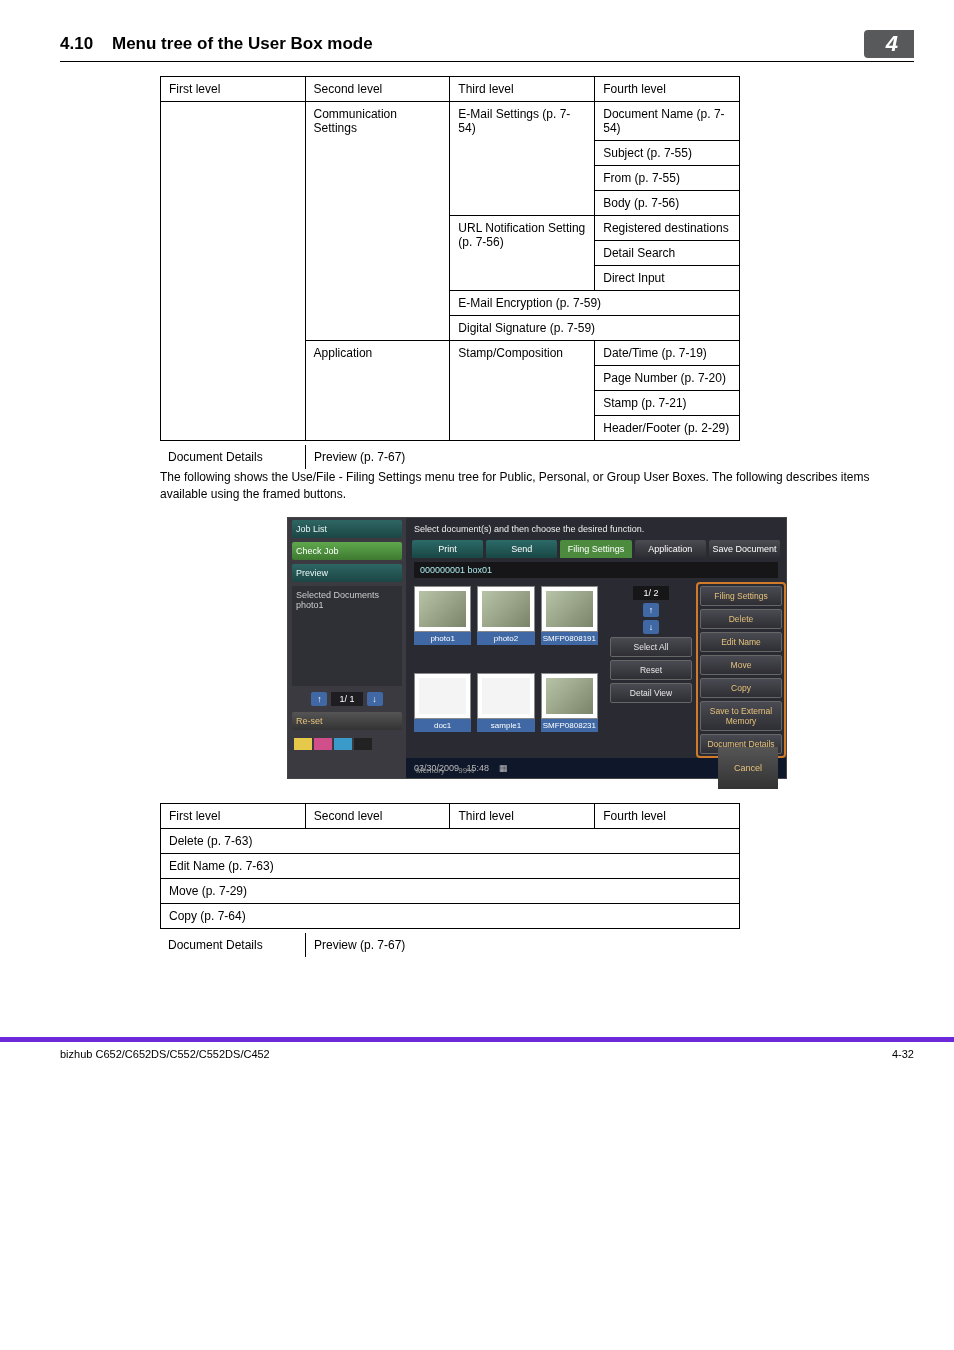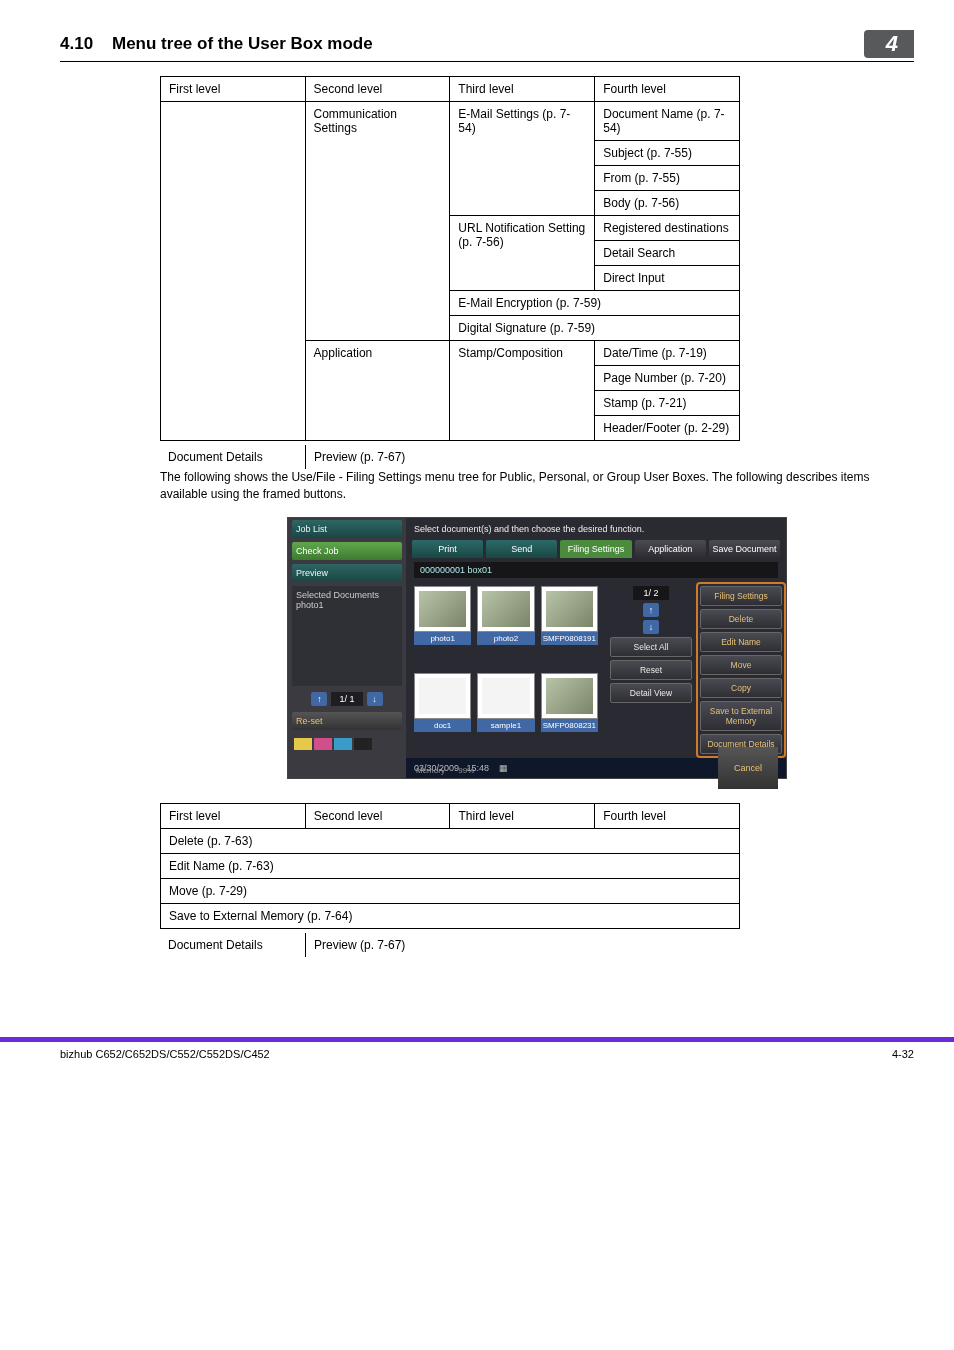--- a/index.html
+++ b/index.html
@@ -318,21 +318,21 @@
   <tr>
           <td colspan="4">Delete (p. 7-63)</td>
         </tr>
   <tr>
           <td colspan="4">Edit Name (p. 7-63)</td>
         </tr>
   <tr>
           <td colspan="4">Move (p. 7-29)</td>
         </tr>
   <tr>
-          <td colspan="4">Save to External Memory (p. 7-64)</td>
+          <td colspan="4">Copy (p. 7-64)</td>
         </tr>
 </tbody>
     </table>
 <div class="below-row">
   <div class="l">Document Details</div>
   <div class="r">Preview (p. 7-67)</div>
 </div>
 
 </div>
 

